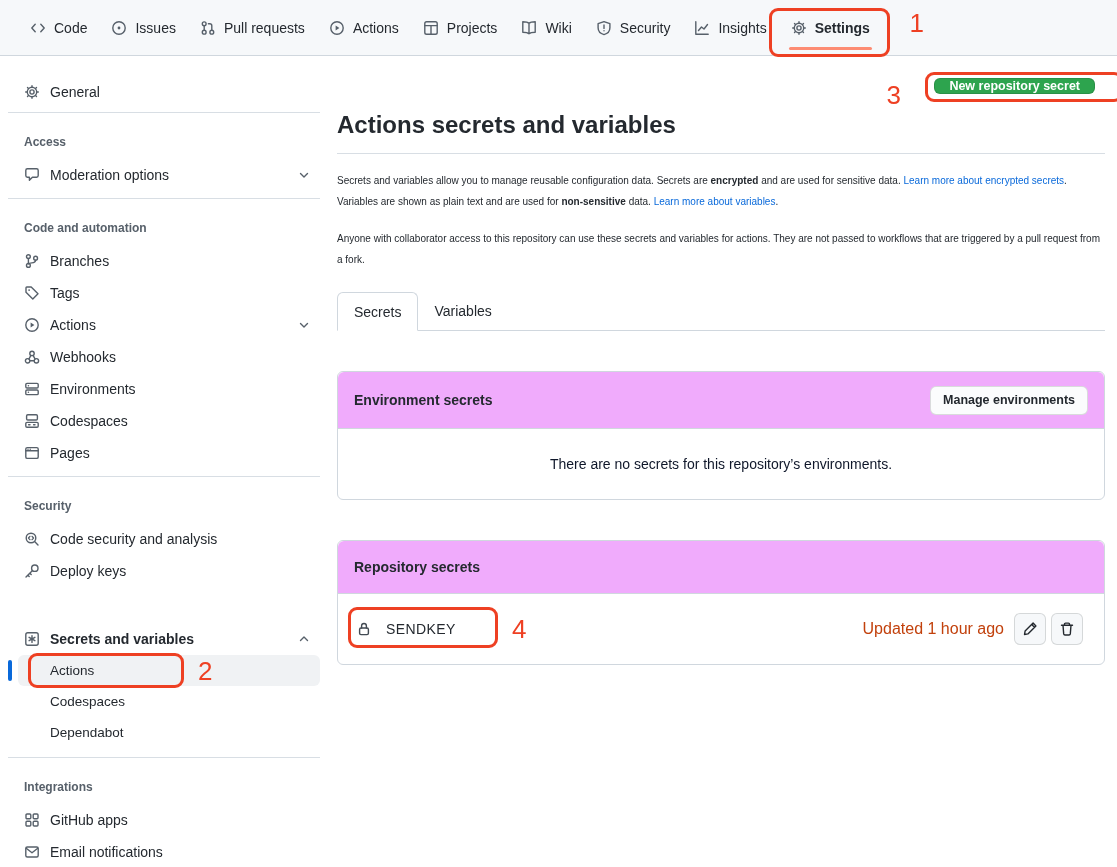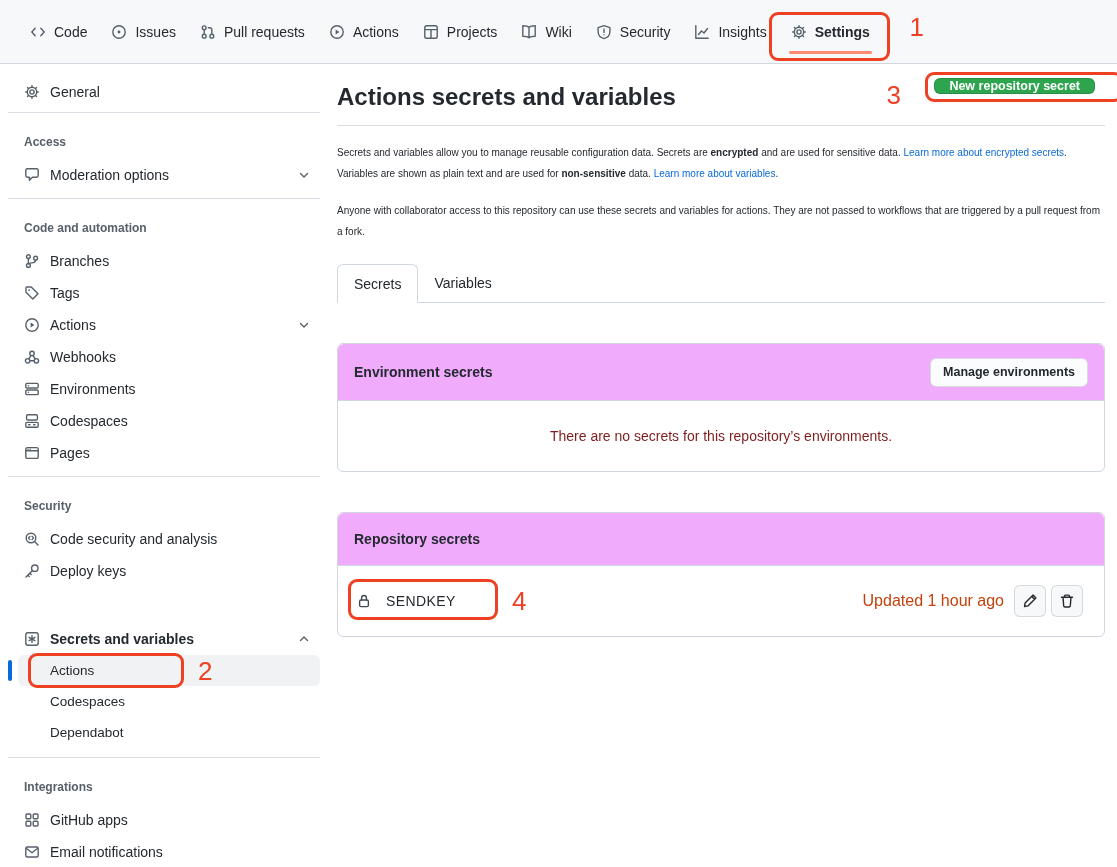--- a/index.html
+++ b/index.html
@@ -6,21 +6,21 @@
     --ann:#ee4023; --green:#2da44e; --link:#0969da; --underline:#fd8c73; --accent:#0969da;
   }
   *{box-sizing:border-box; margin:0; padding:0;}
   html,body{width:1117px; height:867px;}
   body{
     position:relative; overflow:hidden; background:#fff;
     font-family:"Liberation Sans", sans-serif; color:#24292f;
   }
   
   .topnav{
-    position:absolute; top:0; left:0; width:1117px; height:64px;
+    position:absolute; top:0; left:0; width:1117px; height:56px;
     background:#f6f8fa; border-bottom:1px solid #d0d7de;
     display:flex; align-items:center; padding-left:20px; gap:4px;
   }
   .nav-item{
     position:relative; display:flex; align-items:center; gap:8px;
     height:30px; padding:0 10px; border-radius:6px; font-size:14px; color:#24292f; cursor:pointer;
   }
   .nav-item.active{font-weight:700;}
   .tab-underline{
     position:absolute; left:8px; right:8px; bottom:-7px; height:2.5px;
@@ -46,21 +46,21 @@
     position:relative; display:flex; align-items:center; height:31px;
     margin:0 10px 0 8px; padding-left:42px; font-size:13.5px; color:#24292f; cursor:pointer; border-radius:6px;
   }
   .sb-subitem.selected{
     margin-left:18px; padding-left:32px; background:#f0f2f4;
   }
   .accent-bar{position:absolute; left:-10px; top:5px; width:4px; height:21px; border-radius:2px; background:var(--accent);}
   
   .main{position:absolute; left:337px; top:57px; width:768px;}
   .main-header{position:relative; border-bottom:1px solid #d8dee4; padding:25px 0 14px;}
-  .main-header h1{font-size:24px; font-weight:600; line-height:29px; color:#24292f;}
+  .main-header h1{font-size:24px; font-weight:600; line-height:29px; color:#24292f;margin-top:28px;}
   .btn-wrap{position:absolute; right:10px; top:21px;}
   .new-secret-btn{
     height:16px; background:var(--green); color:#fff; border:1px solid rgba(27,31,36,0.15);
     border-radius:6px; font-size:12.5px; font-weight:700; padding:0 14px;
     display:flex; align-items:center; font-family:"Liberation Sans", sans-serif; cursor:pointer;
   }
   .desc{font-size:10px; line-height:21px; color:#24292f; margin-top:16px;}
   .desc b{font-weight:700;}
   .desc a{color:var(--link); text-decoration:none; cursor:pointer;}
   .tabnav{margin-top:22px; border-bottom:1px solid #d0d7de; display:flex; height:39px;}
@@ -74,21 +74,21 @@
     display:flex; align-items:center; justify-content:space-between;
     background:#f0abfc; border-bottom:1px solid #d0d7de; border-radius:6px 6px 0 0;
     padding:0 16px; height:57px; font-size:14px; font-weight:700; color:#24292f;
   }
   .panel-header.short{height:53px;}
   .manage-btn{
     height:29px; padding:0 12px; font-size:12.5px; font-weight:700; color:#24292f;
     background:#fbfcfd; border:1px solid rgba(27,31,36,0.15); border-radius:6px;
     font-family:"Liberation Sans", sans-serif; cursor:pointer;
   }
-  .panel-body-empty{height:70px; display:flex; align-items:center; justify-content:center; font-size:14px; color:#7f1d1d;}
+  .panel-body-empty{height:70px; display:flex; align-items:center; justify-content:center; font-size:14px; color:#0f172a;}
   .secret-row{position:relative; display:flex; align-items:center; height:70px; padding:0 21px 0 18px;}
   .secret-row .oct{color:#424a53;}
   .secret-name{margin-left:14px; font-size:14px; letter-spacing:0.4px; color:#24292f;}
   .updated{margin-left:auto; margin-right:5px; font-size:16px; color:#c2410c;}
   .icon-btn{
     width:32px; height:32px; margin-left:5px; border:1px solid rgba(27,31,36,0.15);
     background:#f6f8fa; border-radius:6px; display:flex; align-items:center; justify-content:center;
     color:#24292f; cursor:pointer;
   }
   .icon-btn .oct{color:#24292f;}

